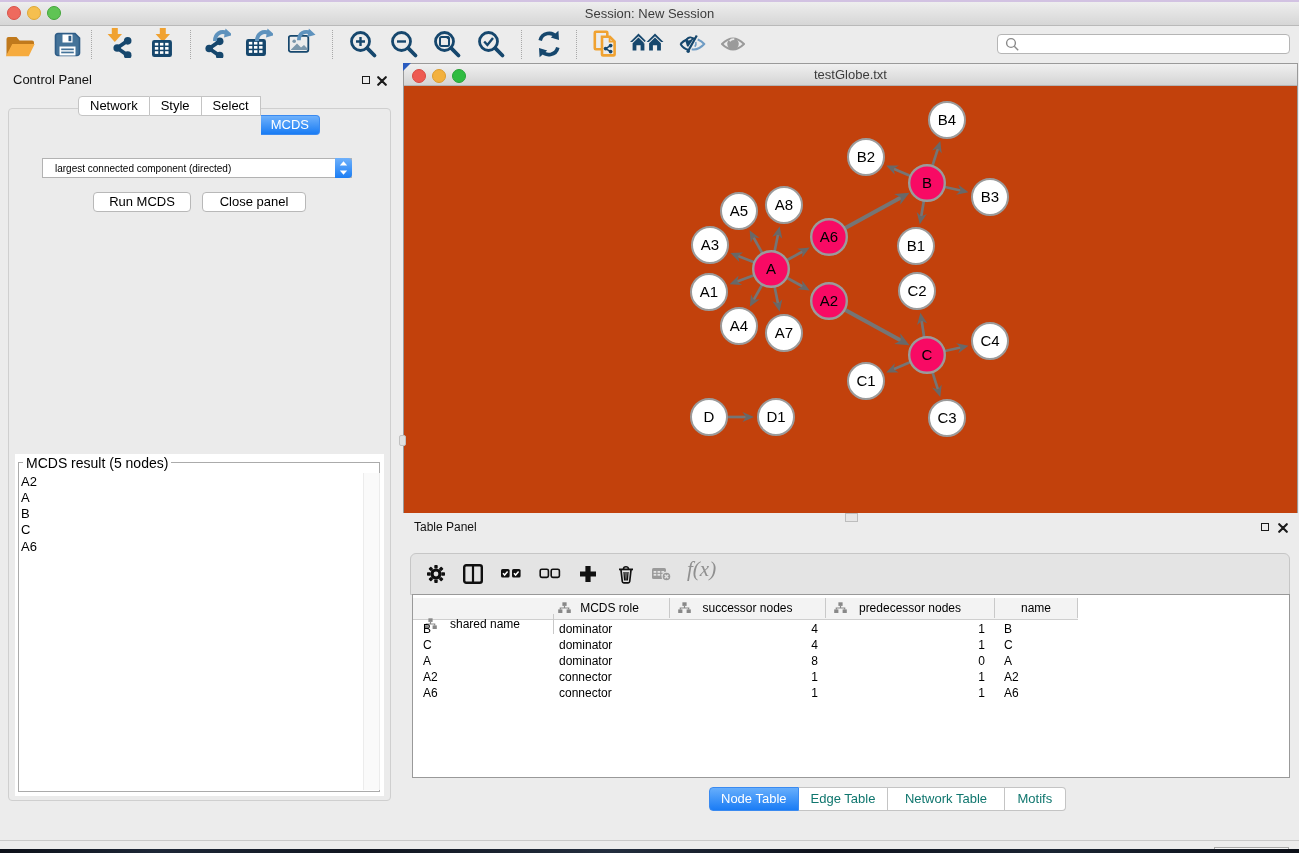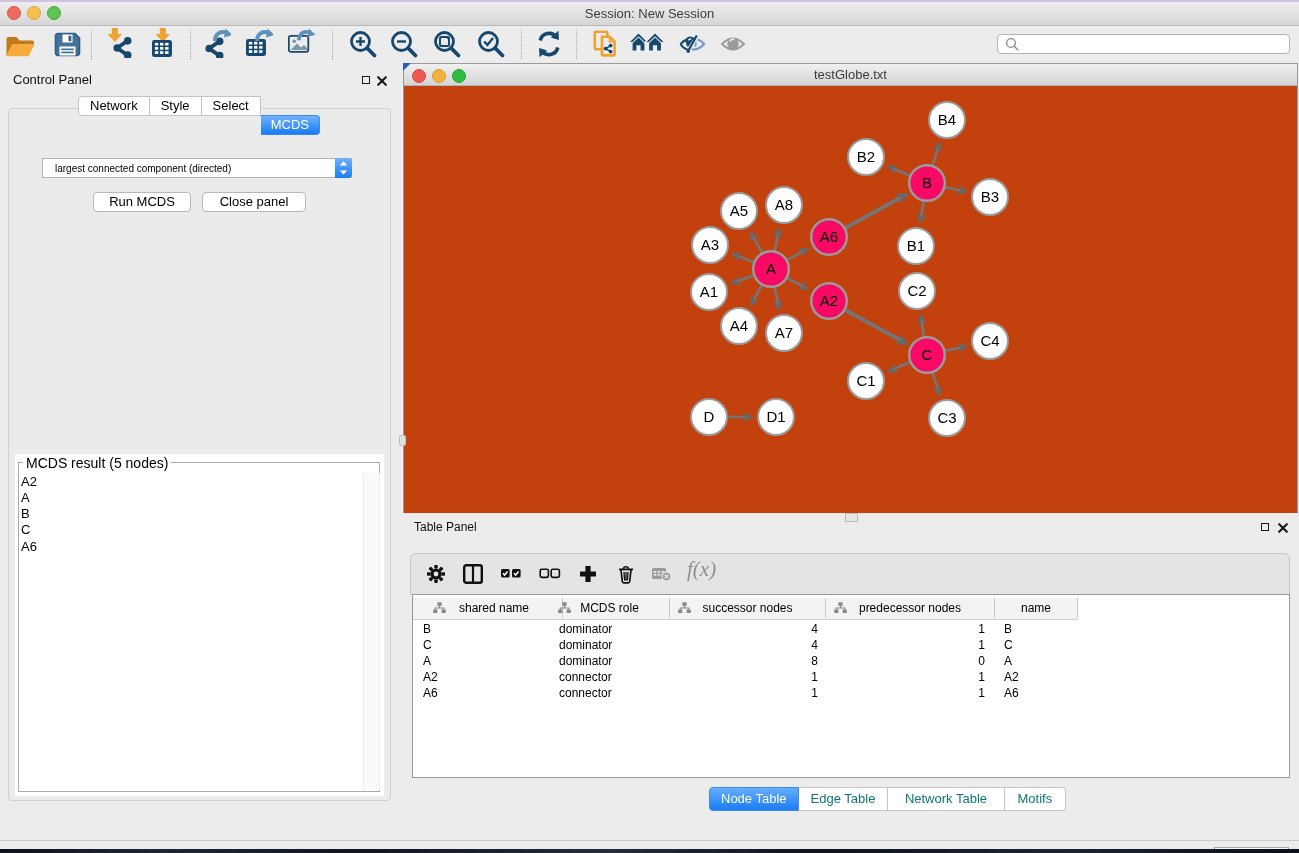--- a/index.html
+++ b/index.html
@@ -433,21 +433,21 @@
           <rect x="9.4" y="5.0" width="2.7" height="1.8" fill="#e4e4e4"></rect>
           <rect x="9.4" y="7.9" width="2.7" height="1.8" fill="#e4e4e4"></rect>
           <circle cx="14.5" cy="10.5" r="4.4" stroke="#e4e4e4" stroke-width="1.2"></circle>
           <path d="M12.7 8.7 L16.3 12.3 M16.3 8.7 L12.7 12.3" stroke="#e4e4e4" stroke-width="1.4"></path>
         </g>
       </svg>
       <div style="position:absolute;left:276px;top:3px;font-family:'Liberation Serif',serif;font-style:italic;font-size:21px;color:#8f8f8f;">f(x)</div>
     </div>
   <div id="ttable">
     <div id="thead">
-      <div class="col" style="left:13px;width:136px;"><svg class="thicon" style="left:7px;" width="13" height="12" viewBox="0 0 13 12">
+      <div class="col" style="left:4px;width:136px;margin-top:16px;"><svg class="thicon" style="left:7px;" width="13" height="12" viewBox="0 0 13 12">
             <g fill="#888">
               <rect x="4.4" y="0.3" width="4.2" height="3.6"></rect>
               <rect x="0.2" y="7.4" width="4.2" height="3.6"></rect>
               <rect x="8.6" y="7.4" width="4.2" height="3.6"></rect>
               <path d="M6.5 3.9 V6 M2.3 7.4 V6 H10.7 V7.4" stroke="#888" stroke-width="1.2" fill="none"></path>
             </g>
           </svg>shared name</div>
       <div class="col" style="left:137px;width:119px;"><svg class="thicon" style="left:8px;" width="13" height="12" viewBox="0 0 13 12">
             <g fill="#888">
               <rect x="4.4" y="0.3" width="4.2" height="3.6"></rect>

